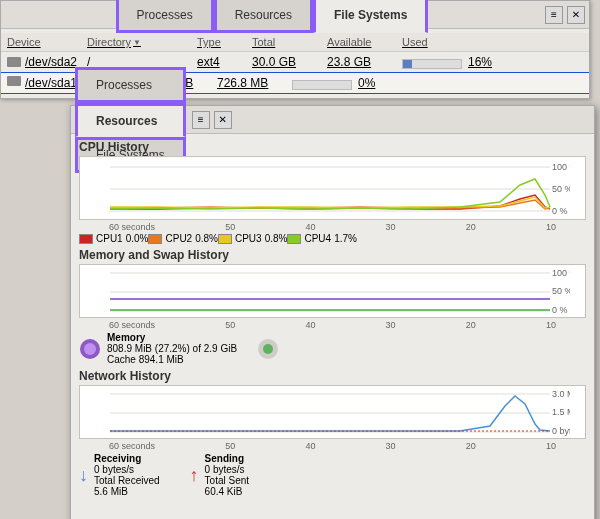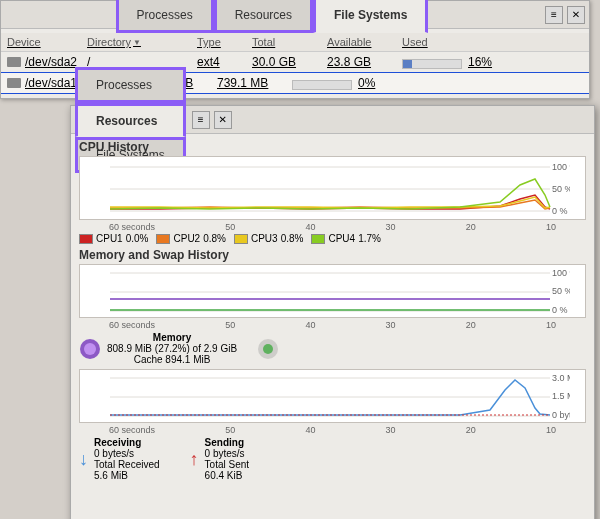--- a/index.html
+++ b/index.html
@@ -125,21 +125,21 @@
     .chart-labels-x {
       display: flex;
       justify-content: space-between;
       padding: 0 28px 0 45px;
       font-size: 9px;
       color: #666;
       margin-bottom: 1px;
     }
     .legend {
       display: flex;
-      gap: 8px;
+      gap: 0;
       font-size: 10px;
       margin-bottom: 4px;
       flex-wrap: wrap;
     }
     .legend-item {
       display: flex;
       align-items: center;
       gap: 3px;
     }
     .legend-box {
@@ -152,21 +152,20 @@
     .mem-info {
       display: flex;
       gap: 20px;
       font-size: 10px;
       margin-bottom: 4px;
     }
     .mem-block {
       display: flex;
       align-items: center;
       gap: 6px;
-      text-align: center;
     }
     .mem-icon {
       width: 22px; height: 22px;
     }
     .net-info {
       display: flex;
       gap: 30px;
       font-size: 10px;
       margin-bottom: 2px;
     }
@@ -223,27 +222,27 @@
       <div class="col-used">
         <div class="progress-bar-wrap">
           <div class="progress-bar">
             <div class="progress-fill" style="width:16%"></div>
           </div>
           <span>16%</span>
         </div>
       </div>
     </div>
     <div class="table-row">
-      <div class="col-device" style="display:flex;align-items:center;">
+      <div class="col-device" style="display:flex;">
         <div class="disk-icon"></div>
         <span>/dev/sda1</span>
       </div>
       <div class="col-type">vfat</div>
       <div class="col-total">535.8 MB</div>
-      <div class="col-avail">739.1 MB</div>
+      <div class="col-avail">726.8 MB</div>
       <div class="col-used">
         <div class="progress-bar-wrap">
           <div class="progress-bar">
             <div class="progress-fill" style="width:0%"></div>
           </div>
           <span>0%</span>
         </div>
       </div>
     </div>
   </div>
@@ -348,20 +347,21 @@
         </div>
       </div>
       <div class="mem-block">
         <svg class="mem-icon" viewBox="0 0 22 22">
           <circle cx="11" cy="11" r="10" fill="#888" opacity="0.3"></circle>
           <circle cx="11" cy="11" r="5" fill="#44aa44" opacity="0.8"></circle>
         </svg>
       </div>
     </div>
 
+    <div class="section-title">Network History</div>
     <div class="chart-area" style="height:54px;">
       <svg class="chart" width="490" height="54">
         <line x1="30" y1="8" x2="470" y2="8" stroke="#e0ddd8" stroke-width="1"></line>
         <line x1="30" y1="27" x2="470" y2="27" stroke="#e0ddd8" stroke-width="1"></line>
         <line x1="30" y1="46" x2="470" y2="46" stroke="#e0ddd8" stroke-width="1"></line>
 
         <polyline points="30,45 300,45 350,45 380,45 410,40 425,20 435,10 445,18 455,38 460,44 470,45" fill="none" stroke="#4a90d9" stroke-width="1.5"></polyline>
 
         <polyline points="30,45 470,45" fill="none" stroke="#cc3333" stroke-width="1" stroke-dasharray="2,2"></polyline>
         <text x="472" y="11" font-size="9" fill="#666">3.0 MiB/s</text>

